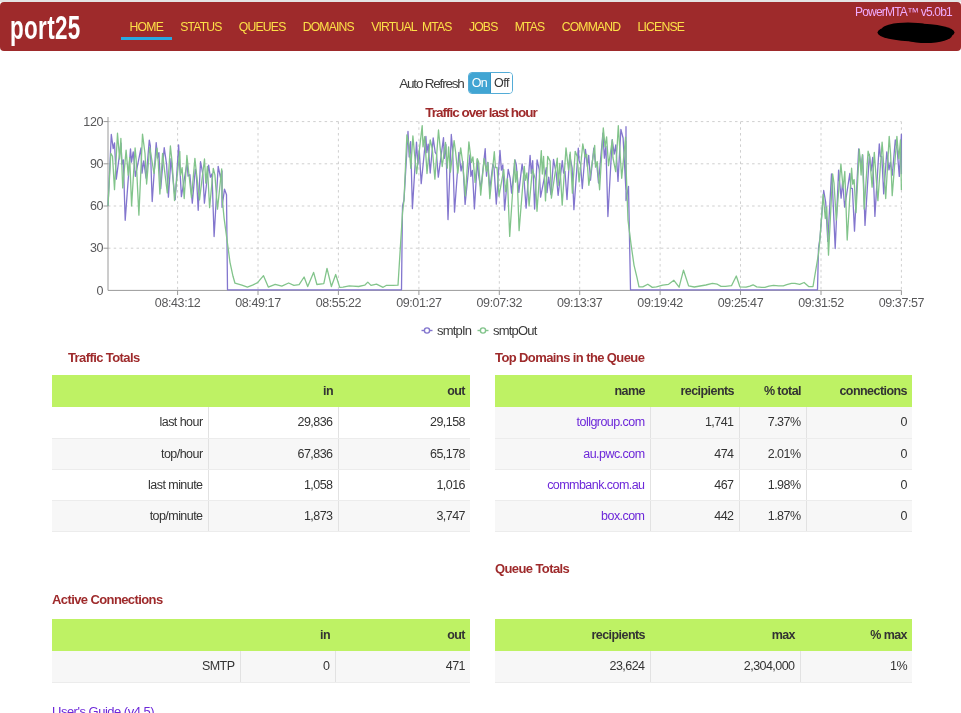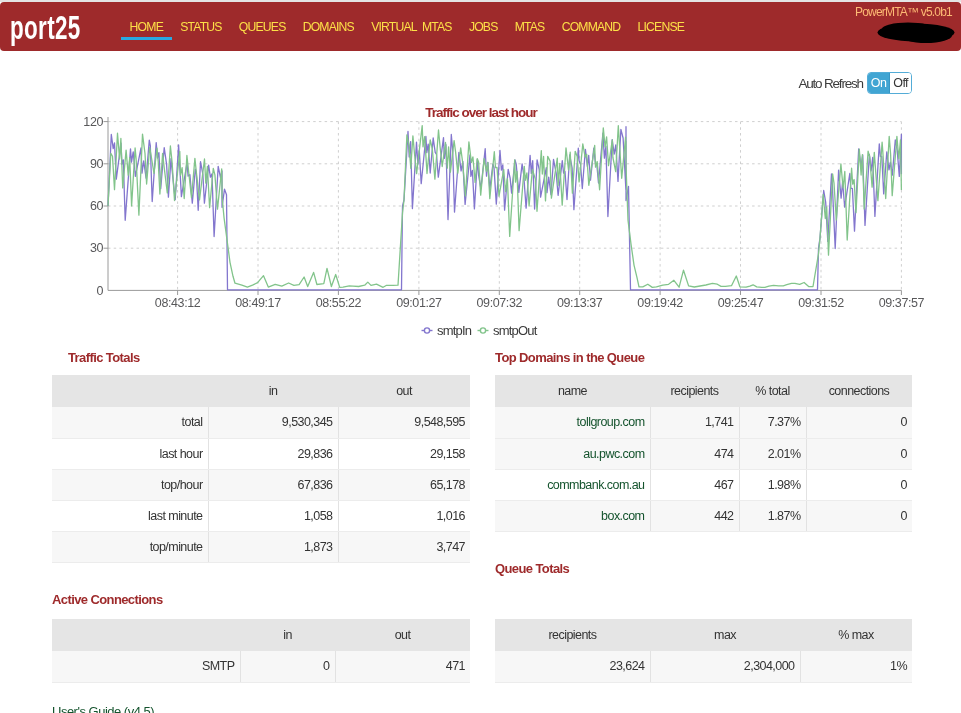--- a/index.html
+++ b/index.html
@@ -6,40 +6,40 @@
  font-family:"Liberation Sans",sans-serif}
 #page{position:relative;width:961px;height:611px}
 #topstrip{position:absolute;left:0;top:0;width:961px;height:2px;background:#e4e4e4}
 #hdr{position:absolute;left:0;top:2px;width:961px;height:49px;background:#9e2a2b;border-radius:4px}
 #logo{position:absolute;left:10px;top:7px;font-size:33px;font-weight:bold;color:#fff;
  transform:scaleX(0.68);transform-origin:0 0;letter-spacing:0.5px}
 #nav{position:absolute;left:121px;top:13.5px;white-space:nowrap}
 #nav a{display:inline-block;color:#fde047;text-decoration:none;font-size:12.2px;line-height:14px;
  letter-spacing:-0.8px;padding:4px 8.6px 3.5px 8.6px}
 #nav a.act{border-bottom:3px solid #29a9e1}
-#pmta{position:absolute;right:9px;top:3px;color:#fdba74;font-size:12px;letter-spacing:-0.8px}
+#pmta{position:absolute;right:9px;top:3px;color:#f0abfc;font-size:12px;letter-spacing:-0.8px}
 #scribble{position:absolute;left:874px;top:19px}
-#ar{position:absolute;left:0;top:72px;width:912px;text-align:right}
+#ar{position:absolute;left:0;top:72px;width:912px;text-align:center}
 #arlabel{display:inline-block;vertical-align:middle;font-size:13.5px;color:#3c3c3c;
  letter-spacing:-1.2px;margin-right:4px}
 #toggle{display:inline-block;vertical-align:middle;border:1px solid #53acd7;border-radius:4px;
  overflow:hidden;height:22px}
 #toggle span{display:inline-block;height:20px;line-height:20px;font-size:12.5px;
  letter-spacing:-0.6px;padding:0 3px;vertical-align:top}
 #toggle .on{background:#41a5d3;color:#fff;border-right:1px solid #3796c4}
 #toggle .off{background:#fff;color:#333}
 #chart{position:absolute;left:0;top:98px}
 .h2{position:absolute;font-size:13px;font-weight:bold;color:#9e2a2b;letter-spacing:-0.6px}
 table{position:absolute;border-collapse:collapse;table-layout:fixed;font-size:12.5px;color:#333}
 td,th{padding:0 5px;height:31.2px;overflow:hidden;white-space:nowrap;letter-spacing:-0.55px}
-th{background:#e5e5e5;font-weight:normal;height:32px}
+th{background:#bef264;font-weight:bold;text-align:right;height:32px}
 td{text-align:right;border-left:1px solid #e2e2e2;border-bottom:1px solid #ececec}
 td:first-child{border-left:none}
 tr.odd td{background:#f7f7f7}
-a.lnk{color:#14532d;text-decoration:none}
+a.lnk{color:#6d28d9;text-decoration:none}
 </style></head>
 <body>
 <div id="page">
 <div id="topstrip"></div>
 <div id="hdr">
  <div id="logo">port25</div>
  <div id="nav">
   <a class="act" href="#h">HOME</a><a href="#s">STATUS</a><a href="#q">QUEUES</a><a href="#d">DOMAINS</a><a href="#v" style="word-spacing:3px">VIRTUAL MTAS</a><a href="#j">JOBS</a><a href="#l">MTAS</a><a href="#c">COMMAND</a><a href="#i">LICENSE</a>
  </div>
  <div id="pmta">PowerMTA™ v5.0b1</div>
@@ -119,25 +119,20 @@
         <col style="width:156px">
         <col style="width:130px">
         <col style="width:132px">
       </colgroup>
 <tbody>
         <tr>
           <th></th>
           <th>in</th>
           <th>out</th>
         </tr>
-<tr class="odd">
-          <td>total</td>
-          <td>9,530,345</td>
-          <td>9,548,595</td>
-        </tr>
 <tr>
           <td>last hour</td>
           <td>29,836</td>
           <td>29,158</td>
         </tr>
 <tr class="odd">
           <td>top/hour</td>
           <td>67,836</td>
           <td>65,178</td>
         </tr>

